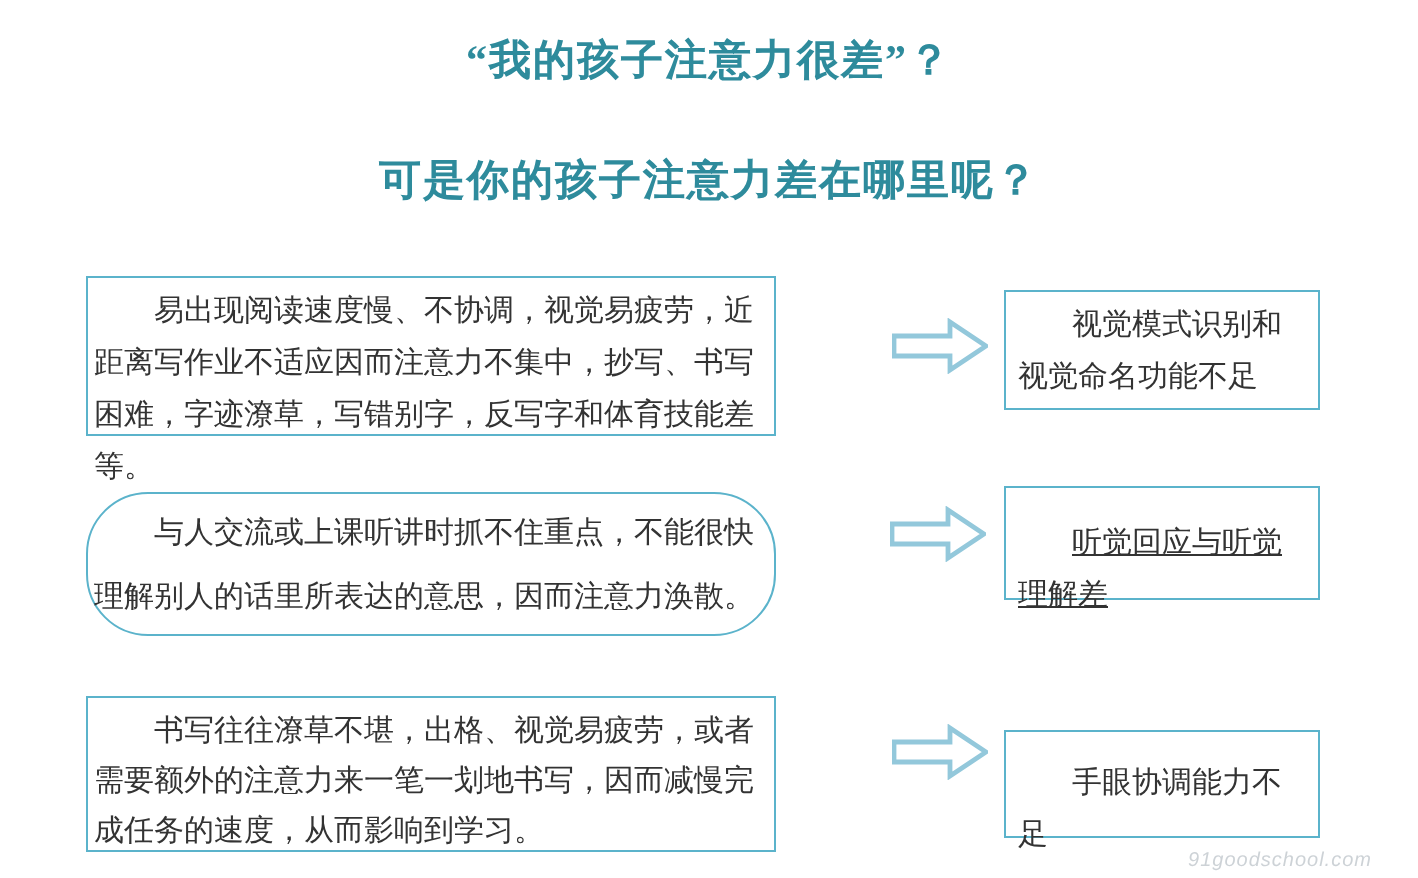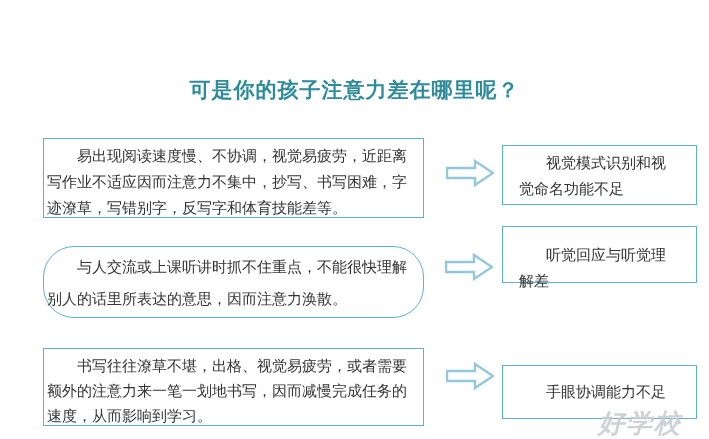--- a/index.html
+++ b/index.html
@@ -32,36 +32,36 @@
 
   .box{
     position:absolute;
     box-sizing:border-box;
     border:1px solid var(--box-border);
     background:#ffffff;
     font-size:15px;
     color:var(--text);
   }
   .problem{
-    left:43px;width:381px;
+    left:43px;width:345px;
     padding:4px 3px;
     text-indent:2em;
     line-height:26px;
   }
   .cause{
-    left:502px;width:195px;
-    padding:4px 16px;
+    left:502px;width:158px;
+    padding:4px 6px;
     text-indent:1.8em;
     line-height:26px;
   }
   .r1 .problem{top:138px;height:80px;}
   .r2 .problem{top:246px;height:72px;line-height:32px;border-radius:31px;}
   .r3 .problem{top:348px;height:78px;line-height:25px;}
   .r1 .cause{top:145px;height:60px;}
-  .r2 .cause{top:226px;height:57px;padding-top:15px;}
+  .r2 .cause{top:243px;height:57px;padding-top:15px;text-decoration:underline;}
   .r3 .cause{top:365px;height:54px;padding-top:13px;font-family:Liberation Serif, serif;}
 
   .arrow{position:absolute;width:48px;height:28px;}
   .r1 .arrow{left:446px;top:159px;}
   .r2 .arrow{left:445px;top:253px;}
   .r3 .arrow{left:446px;top:362px;}
   .arrow polygon{
     fill:#ffffff;
     stroke:var(--arrow);
     stroke-width:2.4;
@@ -90,20 +90,21 @@
     font-style:italic;
     letter-spacing:.5px;
     line-height:12px;
   }
 </style>
 </head>
 <body>
 
 <div class="page">
 
+  <div class="title-line title-1">“我的孩子注意力很差”？</div>
   <div class="title-line title-2">可是你的孩子注意力差在哪里呢？</div>
 
   <div class="row r1">
     <div class="box problem">易出现阅读速度慢、不协调，视觉易疲劳，近距离写作业不适应因而注意力不集中，抄写、书写困难，字迹潦草，写错别字，反写字和体育技能差等。</div>
     <svg class="arrow" viewBox="0 0 48 28" aria-hidden="true">
       <polygon points="1,9 29,9 29,2 47,14 29,26 29,19 1,19"></polygon>
     </svg>
     <div class="box cause">视觉模式识别和视觉命名功能不足</div>
   </div>
 
@@ -117,16 +118,16 @@
 
   <div class="row r3">
     <div class="box problem">书写往往潦草不堪，出格、视觉易疲劳，或者需要额外的注意力来一笔一划地书写，因而减慢完成任务的速度，从而影响到学习。</div>
     <svg class="arrow" viewBox="0 0 48 28" aria-hidden="true">
       <polygon points="1,9 29,9 29,2 47,14 29,26 29,19 1,19"></polygon>
     </svg>
     <div class="box cause">手眼协调能力不足</div>
   </div>
 
   <div class="watermark">
-    <div class="wm-logo">好学校</div>
+    <div class="wm-site">91goodschool.com</div>
   </div>
 
 </div>
 
 </body></html>

